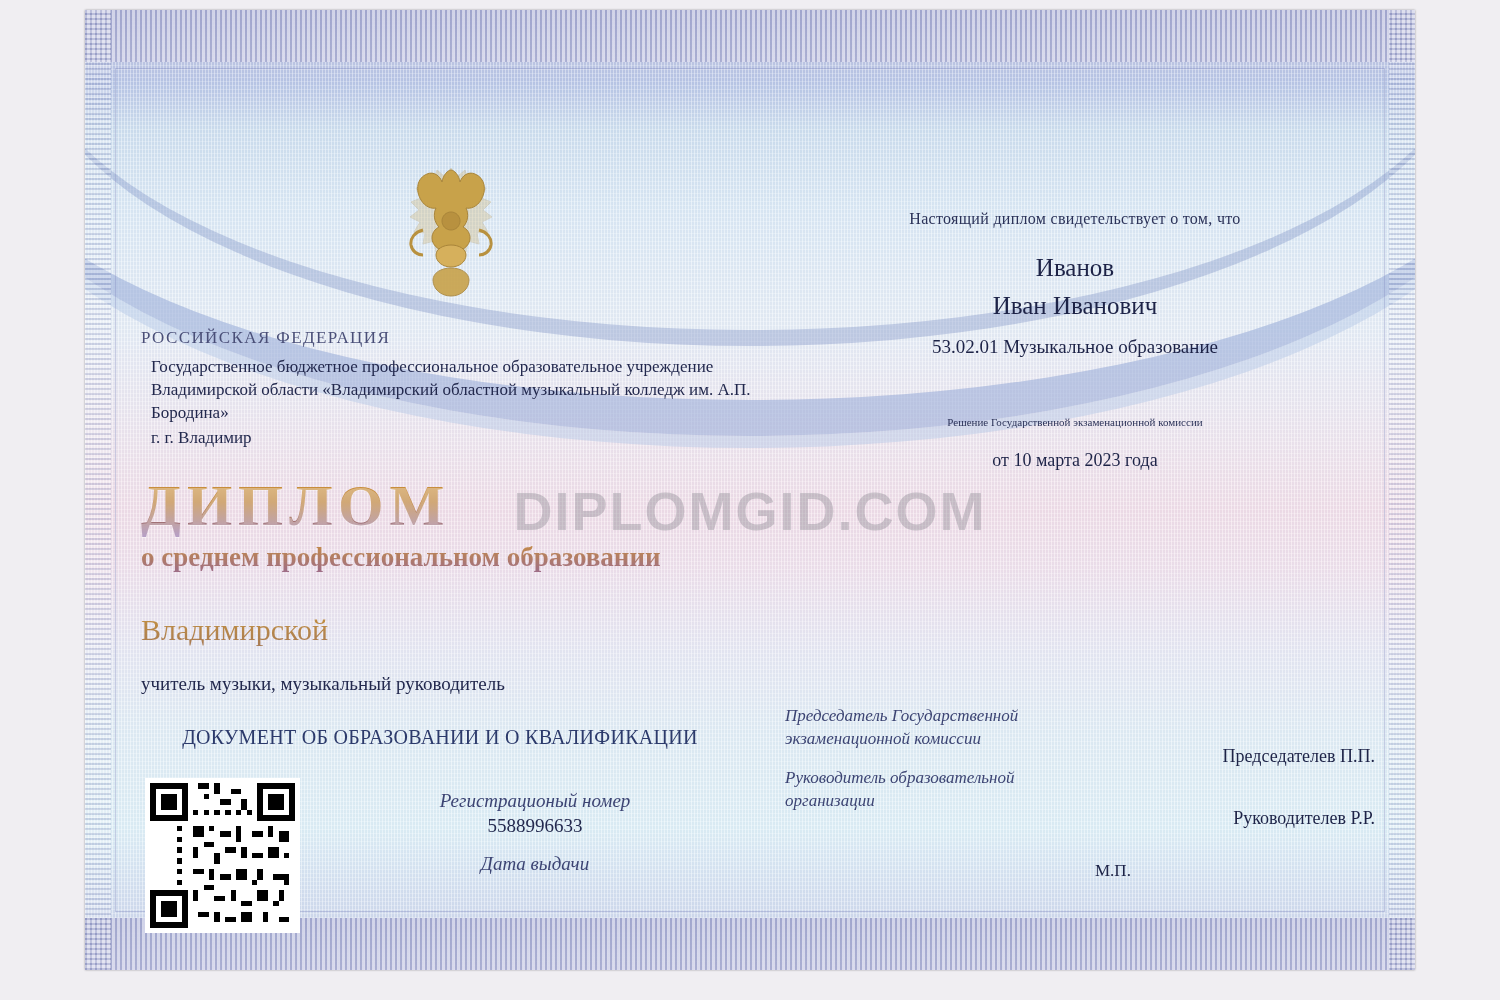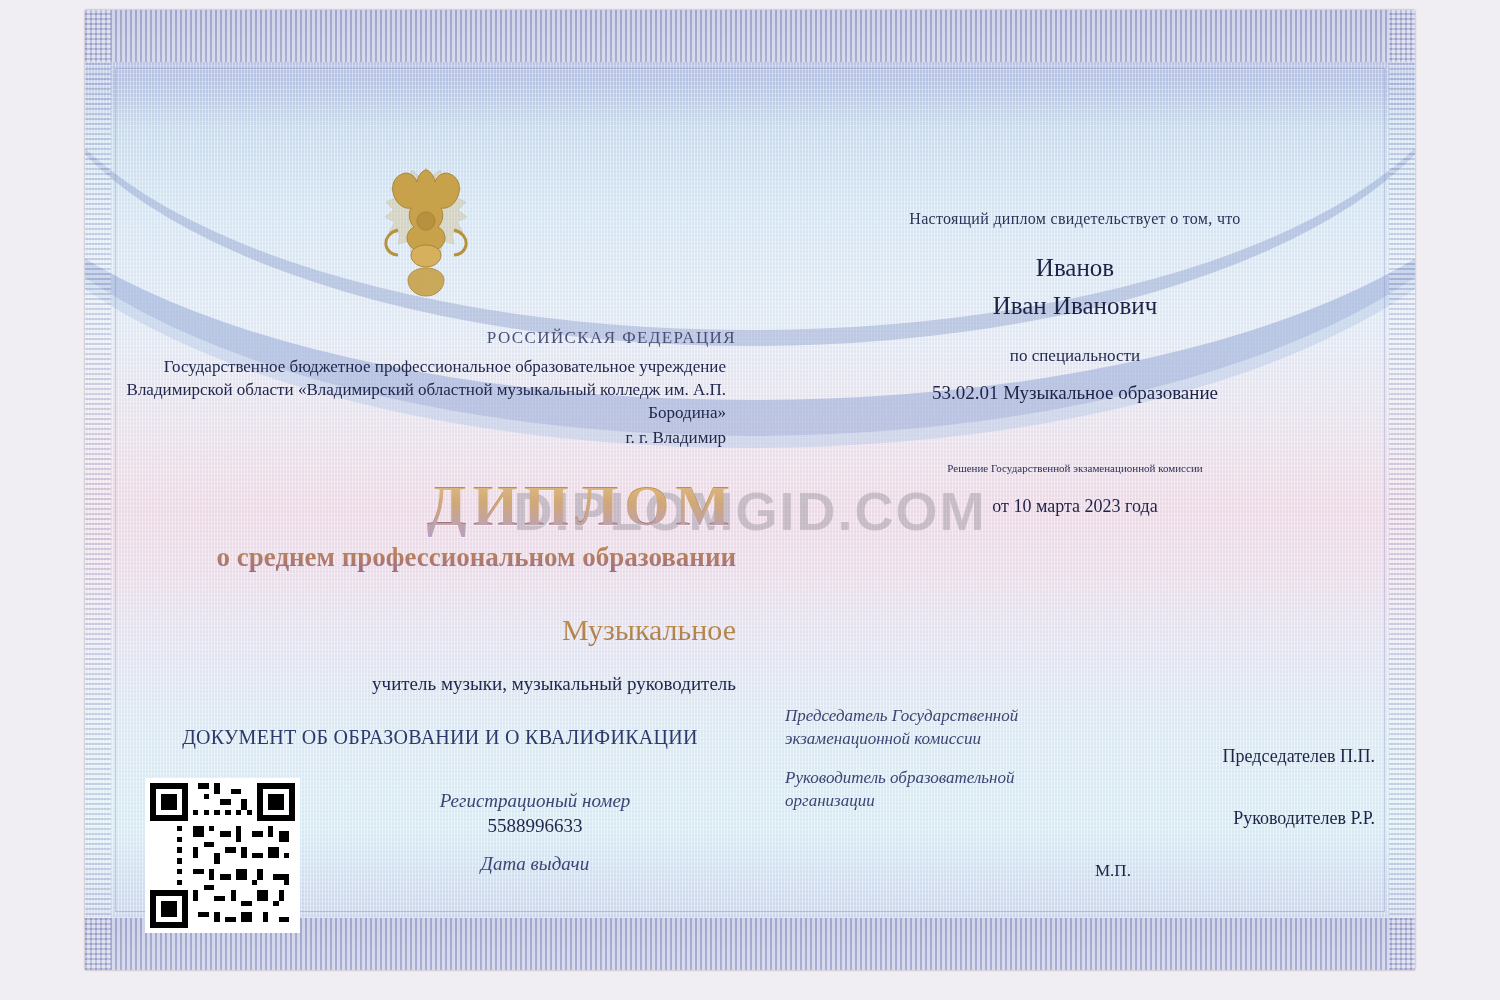--- a/index.html
+++ b/index.html
@@ -112,24 +112,24 @@
     letter-spacing: 2px;
     color: rgba(110,110,120,0.30);
     font-weight: 700;
     pointer-events: none;
     user-select: none;
   }
 
   
   .col-left {
     position: absolute;
-    left: 31px;
+    left: 56px;
     top: 150px;
     width: 620px;
-    text-align: right;
+    text-align: left;
     color: #2b3258;
   }
   .col-right {
     position: absolute;
     left: 690px;
     top: 200px;
     width: 600px;
     text-align: center;
     color: #2b3258;
   }
@@ -352,21 +352,21 @@
     <div class="rf-line">РОССИЙСКАЯ ФЕДЕРАЦИЯ</div>
 
     <div class="org">
       <span>Государственное бюджетное профессиональное образовательное учреждение Владимирской области «Владимирский областной музыкальный колледж им. А.П. Бородина»</span>
       <span class="city">г. г. Владимир</span>
     </div>
 
     <div class="diplom-title">ДИПЛОМ</div>
     <div class="diplom-sub">о среднем профессиональном образовании</div>
 
-    <div class="qualification-label">Музыкальное</div>
+    <div class="qualification-label">Владимирской</div>
     <div class="qualification-value">учитель музыки, музыкальный руководитель</div>
   </div>
 
   <div class="doc-caption">ДОКУМЕНТ ОБ ОБРАЗОВАНИИ И О КВАЛИФИКАЦИИ</div>
 
   <div class="qr">
     <svg width="155" height="155" viewBox="0 0 29 29" shape-rendering="crispEdges">
       <rect width="29" height="29" fill="#ffffff"></rect>
       <g fill="#000000">
 
@@ -451,21 +451,20 @@
   <div class="reg-block">
     <div class="script">Регистрационый номер</div>
     <div class="value">5588996633</div>
     <div class="script">Дата выдачи</div>
   </div>
 
   <div class="col-right">
     <div class="r-lead">Настоящий диплом свидетельствует о том, что</div>
     <div class="r-name">Иванов</div>
     <div class="r-patronymic">Иван Иванович</div>
-    <div class="r-spec-label">по специальности</div>
     <div class="r-spec-value">53.02.01 Музыкальное образование</div>
     <div class="r-commission">Решение Государственной экзаменационной комиссии</div>
     <div class="r-date">от 10 марта 2023 года</div>
   </div>
 
   <div class="sign-block">
     <div class="sign-row">
       <div class="sign-title">Председатель Государственной экзаменационной комиссии</div>
       <div class="sign-name">Председателев П.П.</div>
     </div>

